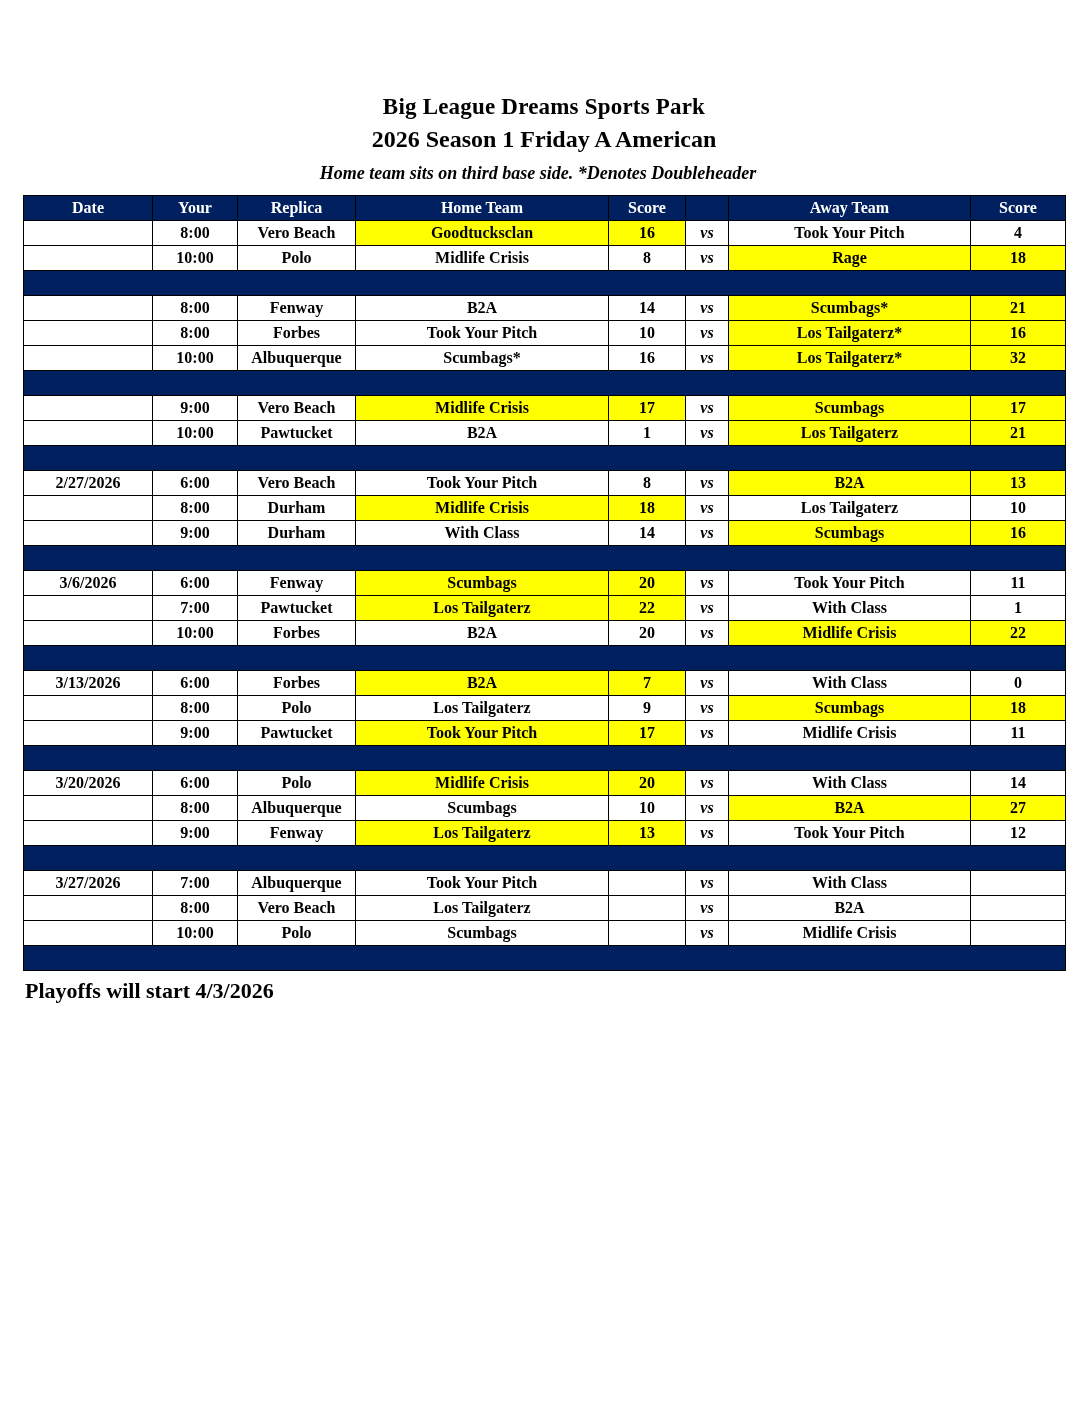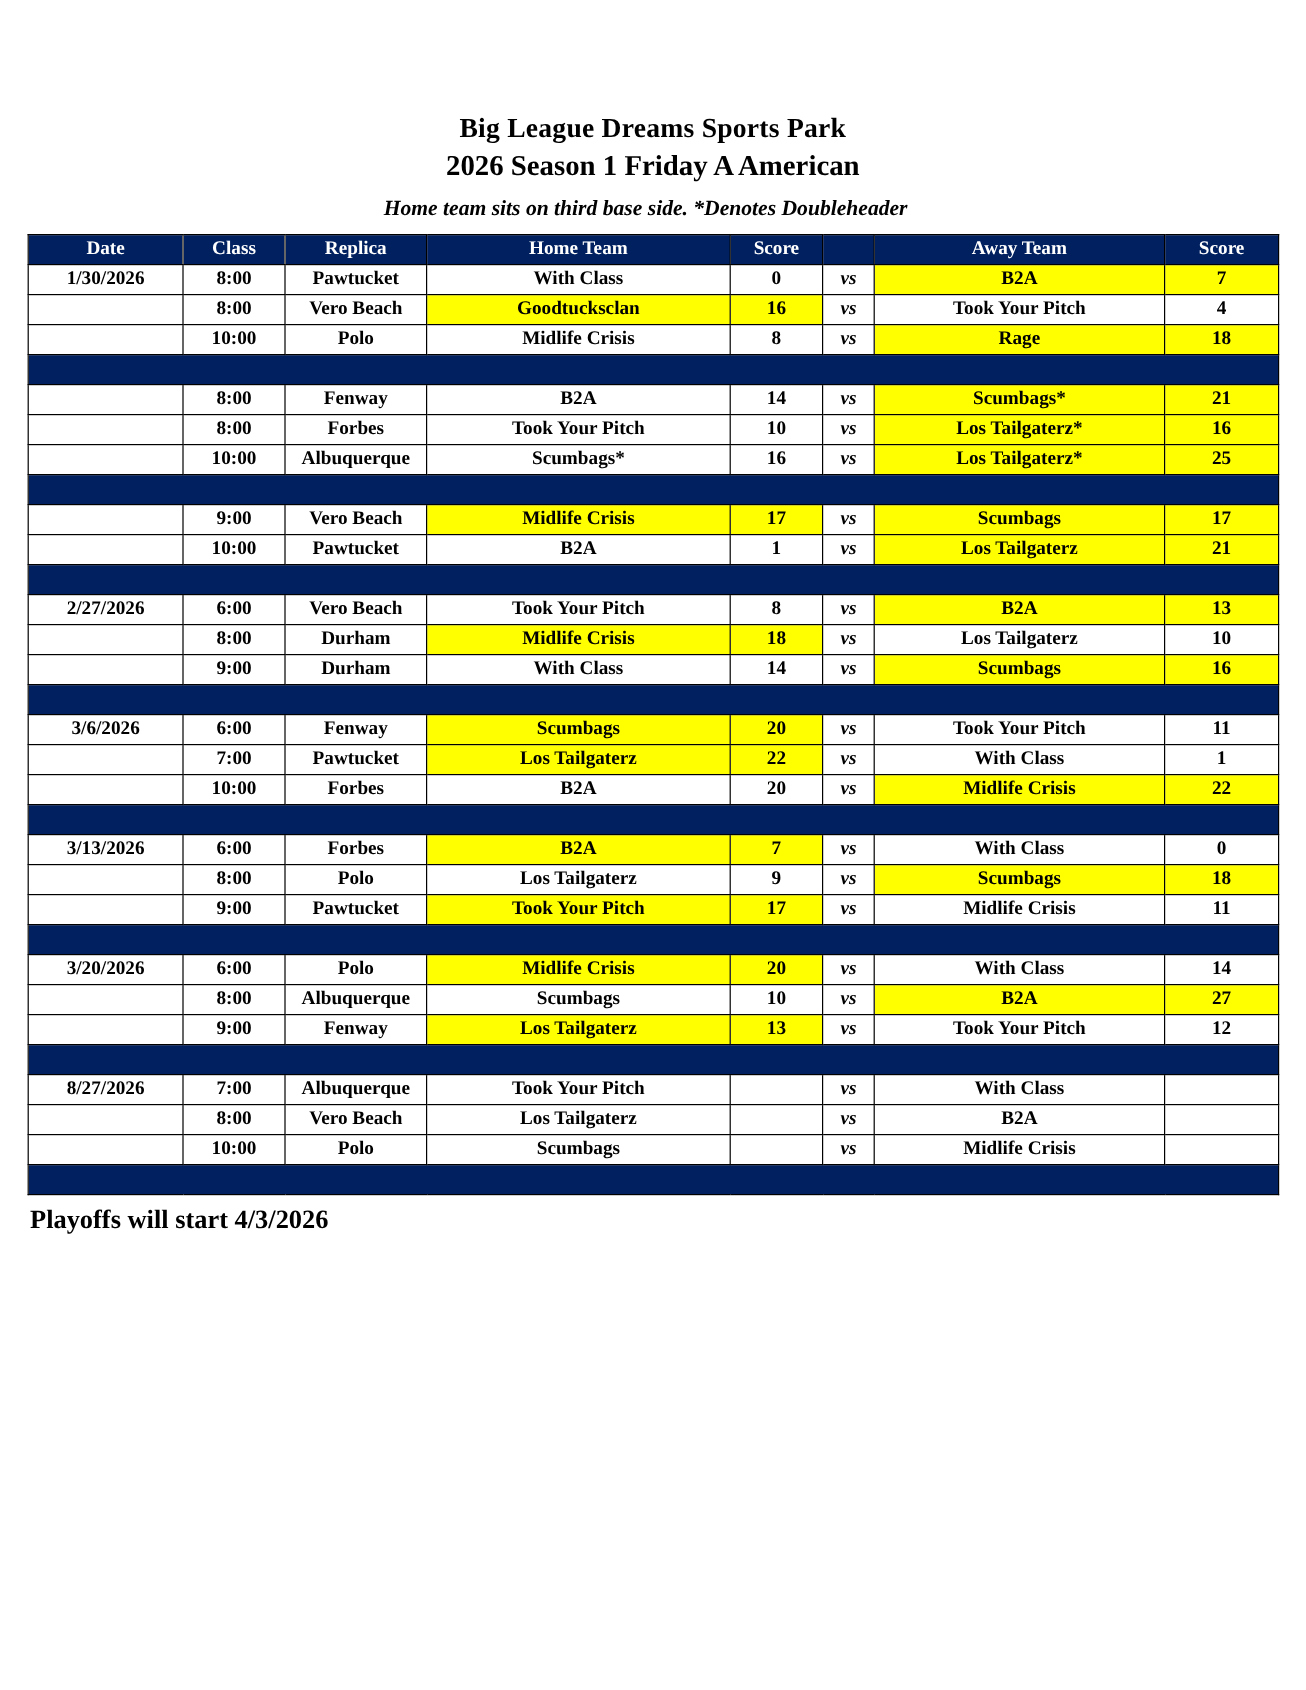--- a/index.html
+++ b/index.html
@@ -56,41 +56,31 @@
         <col class="c-repl">
         <col class="c-home">
       <col class="c-hsc">
         <col class="c-vs">
         <col class="c-away">
         <col class="c-asc">
     </colgroup>
     <thead>
       <tr>
         <th>Date</th>
-        <th>Class</th>
+        <th>Your</th>
         <th>Replica</th>
         <th>Home Team</th>
         <th>Score</th>
         <th></th>
         <th>Away Team</th>
         <th>Score</th>
       </tr>
     </thead>
     <tbody>
         <tr>
-          <td>1/30/2026</td>
-          <td>8:00</td>
-          <td>Pawtucket</td>
-          <td>With Class</td>
-          <td>0</td>
-          <td class="vs">vs</td>
-          <td class="hl">B2A</td>
-          <td class="hl">7</td>
-        </tr>
-        <tr>
           <td></td>
           <td>8:00</td>
           <td>Vero Beach</td>
           <td class="hl">Goodtucksclan</td>
           <td class="hl">16</td>
           <td class="vs">vs</td>
           <td>Took Your Pitch</td>
           <td>4</td>
         </tr>
         <tr>
@@ -127,21 +117,21 @@
           <td class="hl">16</td>
         </tr>
         <tr>
           <td></td>
           <td>10:00</td>
           <td>Albuquerque</td>
           <td>Scumbags*</td>
           <td>16</td>
           <td class="vs">vs</td>
           <td class="hl">Los Tailgaterz*</td>
-          <td class="hl">25</td>
+          <td class="hl">32</td>
         </tr>
         <tr>
           <td colspan="8" class="sep"></td>
         </tr>
         <tr>
           <td></td>
           <td>9:00</td>
           <td>Vero Beach</td>
           <td class="hl">Midlife Crisis</td>
           <td class="hl">17</td>
@@ -288,21 +278,21 @@
           <td class="hl">Los Tailgaterz</td>
           <td class="hl">13</td>
           <td class="vs">vs</td>
           <td>Took Your Pitch</td>
           <td>12</td>
         </tr>
         <tr>
           <td colspan="8" class="sep"></td>
         </tr>
         <tr>
-          <td>8/27/2026</td>
+          <td>3/27/2026</td>
           <td>7:00</td>
           <td>Albuquerque</td>
           <td>Took Your Pitch</td>
           <td></td>
           <td class="vs">vs</td>
           <td>With Class</td>
           <td></td>
         </tr>
         <tr>
           <td></td>

